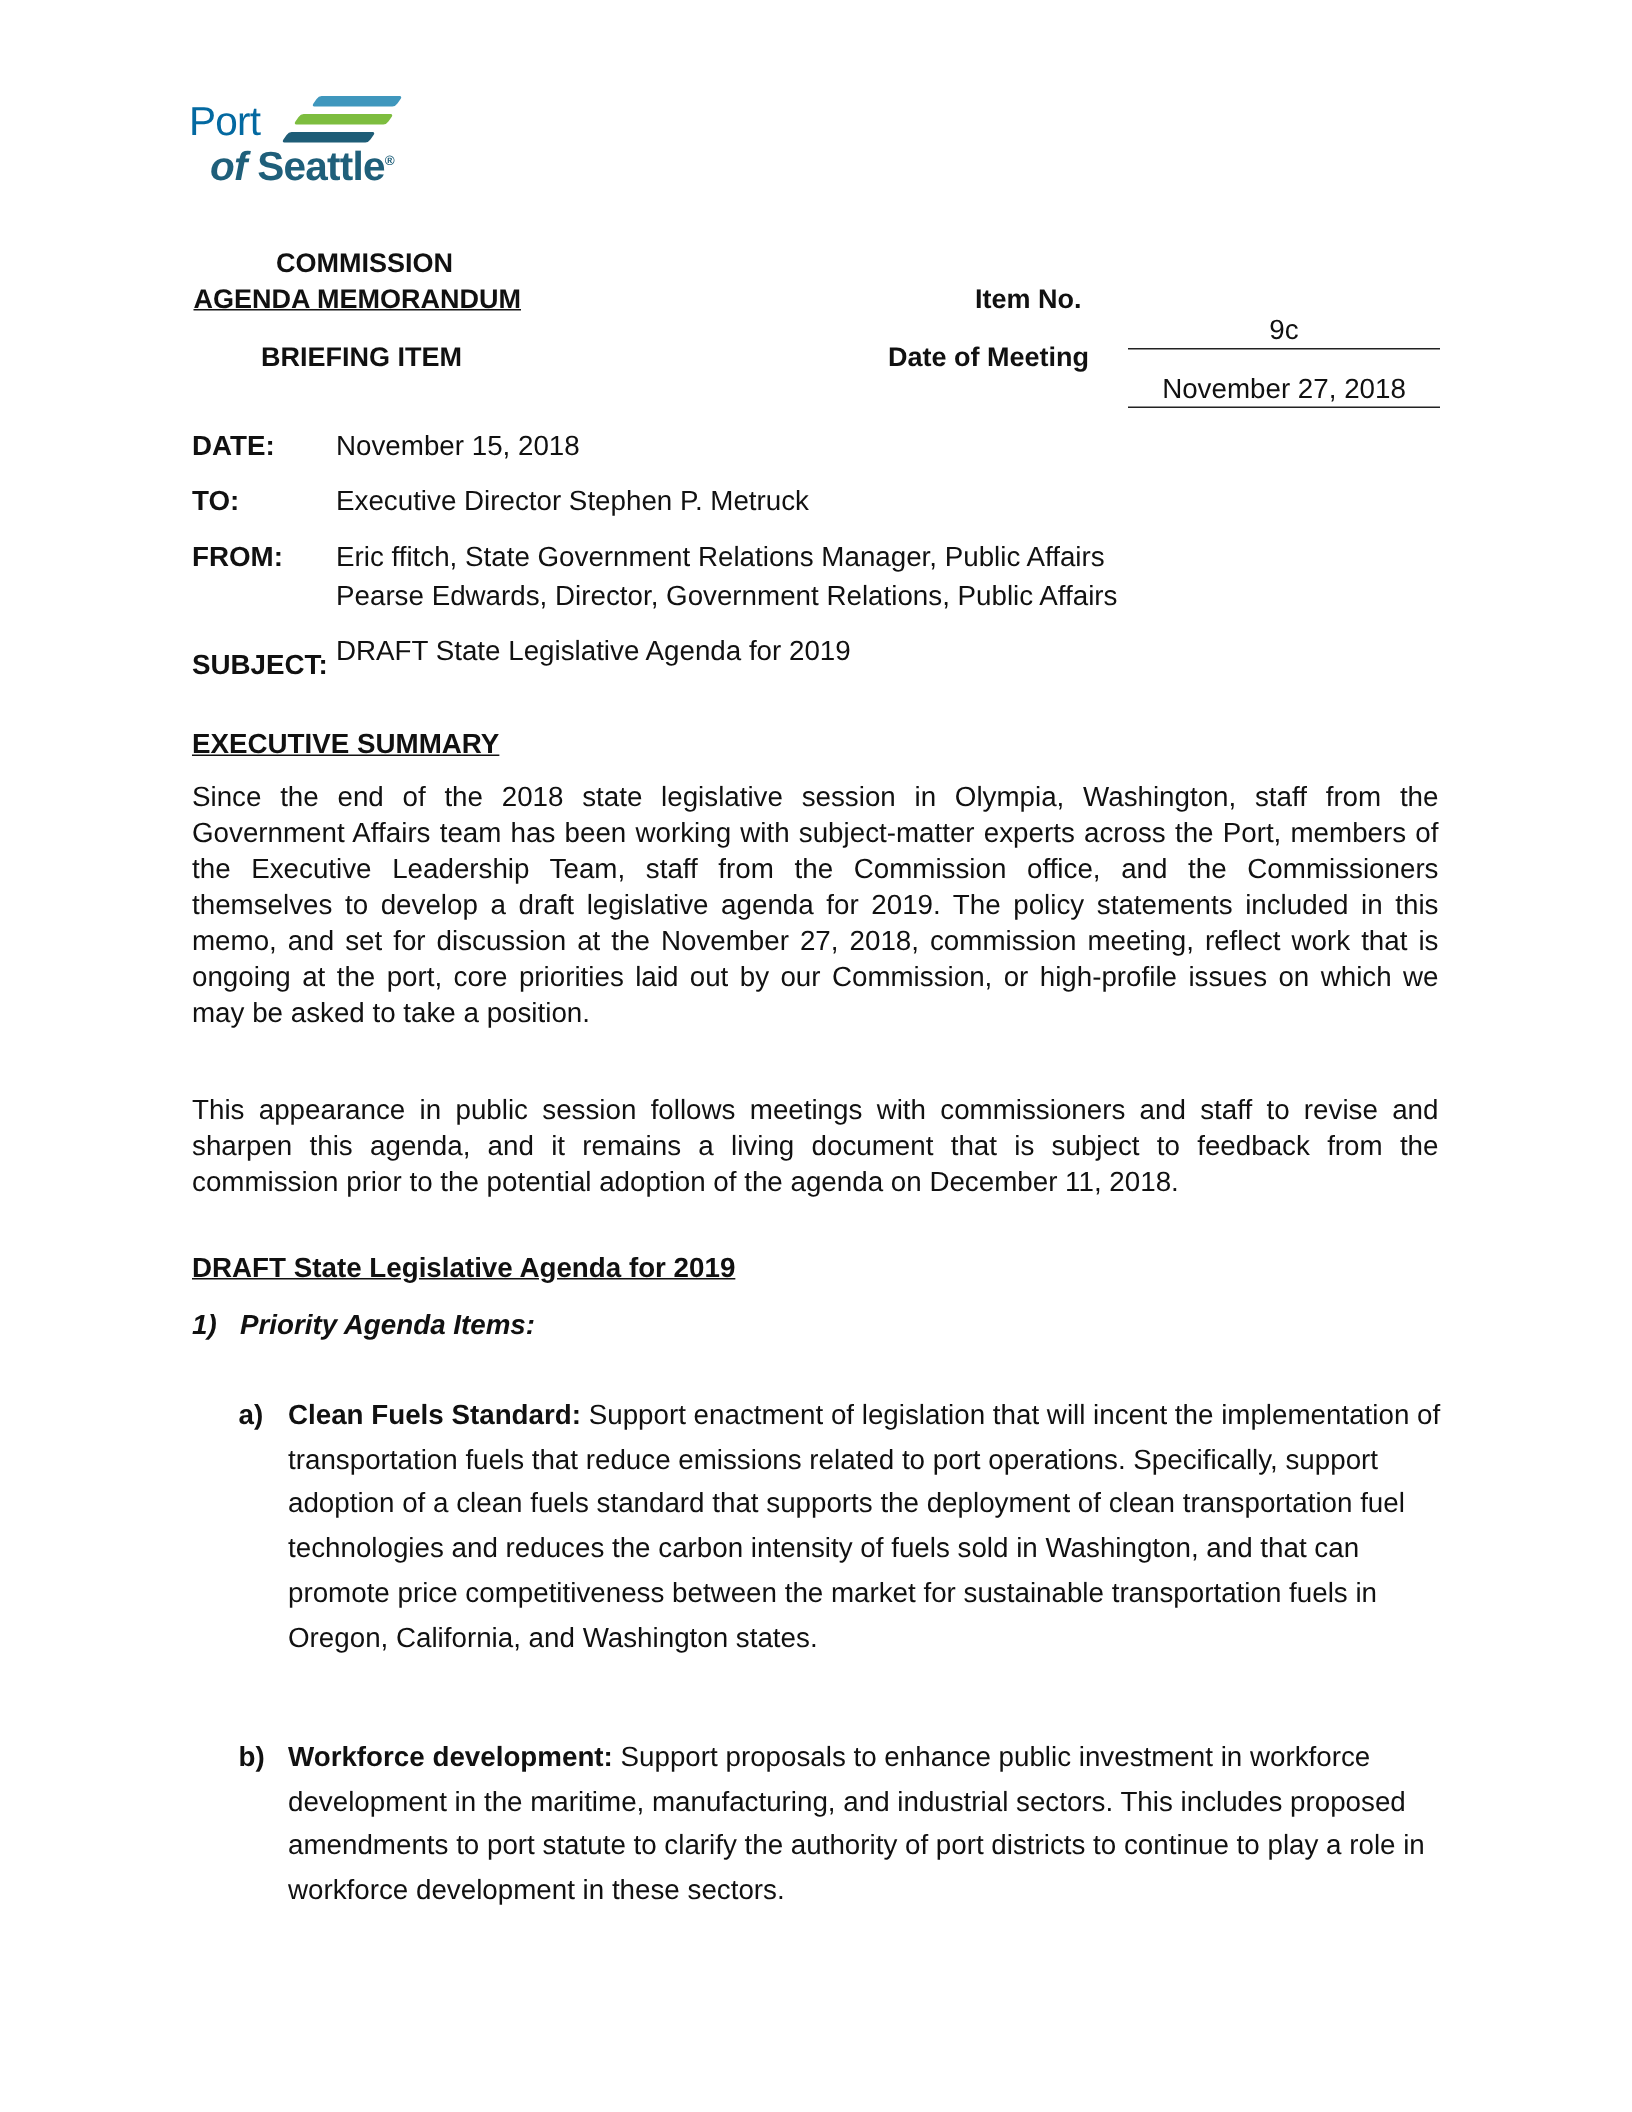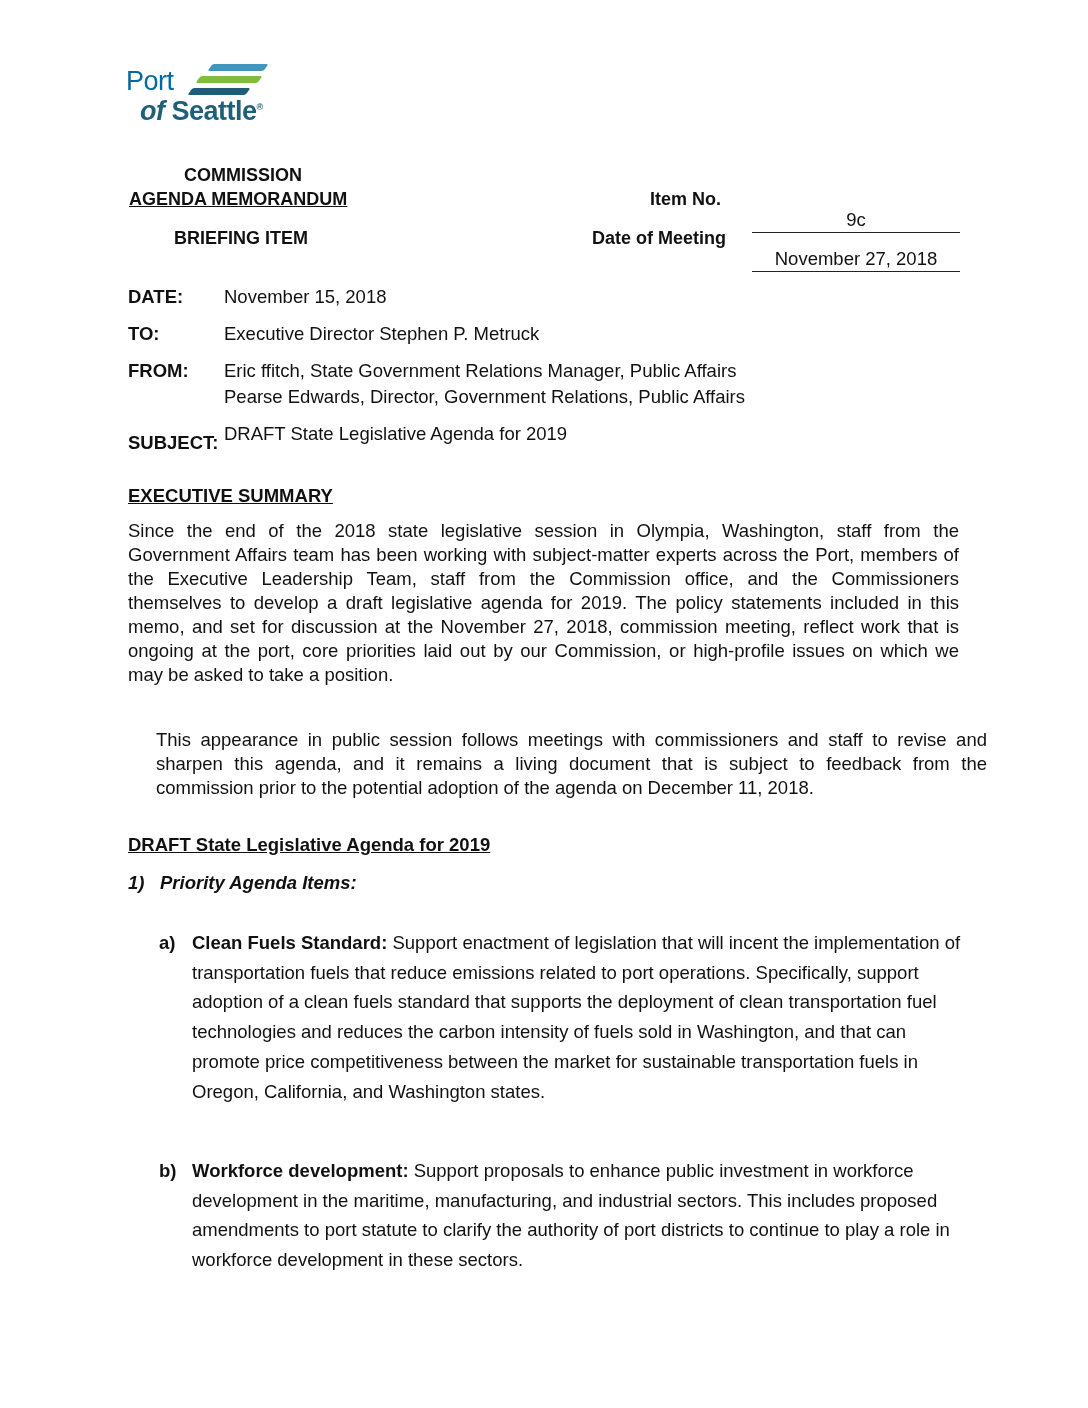--- a/index.html
+++ b/index.html
@@ -64,21 +64,21 @@
 
 <div class="abs lbl" style="top:360px;">FROM:</div>
 <div class="abs val" style="top:360px;">Eric ffitch, State Government Relations Manager, Public Affairs</div>
 <div class="abs val" style="top:386px;">Pearse Edwards, Director, Government Relations, Public Affairs</div>
 
 <div class="abs lbl" style="top:432px;">SUBJECT:</div>
 <div class="abs val" style="top:423px;">DRAFT State Legislative Agenda for 2019</div>
 
 <div class="abs lbl u" style="top:485px;">EXECUTIVE SUMMARY</div>
 <div class="abs para" style="top:519px;">Since the end of the 2018 state legislative session in Olympia, Washington, staff from the Government Affairs team has been working with subject-matter experts across the Port, members of the Executive Leadership Team, staff from the Commission office, and the Commissioners themselves to develop a draft legislative agenda for 2019. The policy statements included in this memo, and set for discussion at the November 27, 2018, commission meeting, reflect work that is ongoing at the port, core priorities laid out by our Commission, or high-profile issues on which we may be asked to take a position.</div>
-<div class="abs para" style="top:728px;margin-left:28px;">This appearance in public session follows meetings with commissioners and staff to revise and sharpen this agenda, and it remains a living document that is subject to feedback from the commission prior to the potential adoption of the agenda on December 11, 2018.</div>
+<div class="abs para" style="top:728px;">This appearance in public session follows meetings with commissioners and staff to revise and sharpen this agenda, and it remains a living document that is subject to feedback from the commission prior to the potential adoption of the agenda on December 11, 2018.</div>
 
 <div class="abs lbl u" style="top:834px;">DRAFT State Legislative Agenda for 2019</div>
 <div class="abs" style="left:128px; top:872px; font-weight:bold; font-style:italic;">1)</div>
 <div class="abs" style="left:160px; top:872px; font-weight:bold; font-style:italic;">Priority Agenda Items:</div>
 
 <div class="abs list-item" style="top:928px; height:210px;">
   <span class="marker">a)</span>
   <div class="body"><b>Clean Fuels Standard:</b><span> Support enactment of legislation that will incent the implementation of transportation fuels that reduce emissions related to port operations. Specifically, support adoption of a clean fuels standard that supports the deployment of clean transportation fuel technologies and reduces the carbon intensity of fuels sold in Washington, and that can promote price competitiveness between the market for sustainable transportation fuels in Oregon, California, and Washington states.</span></div>
 </div>
 

